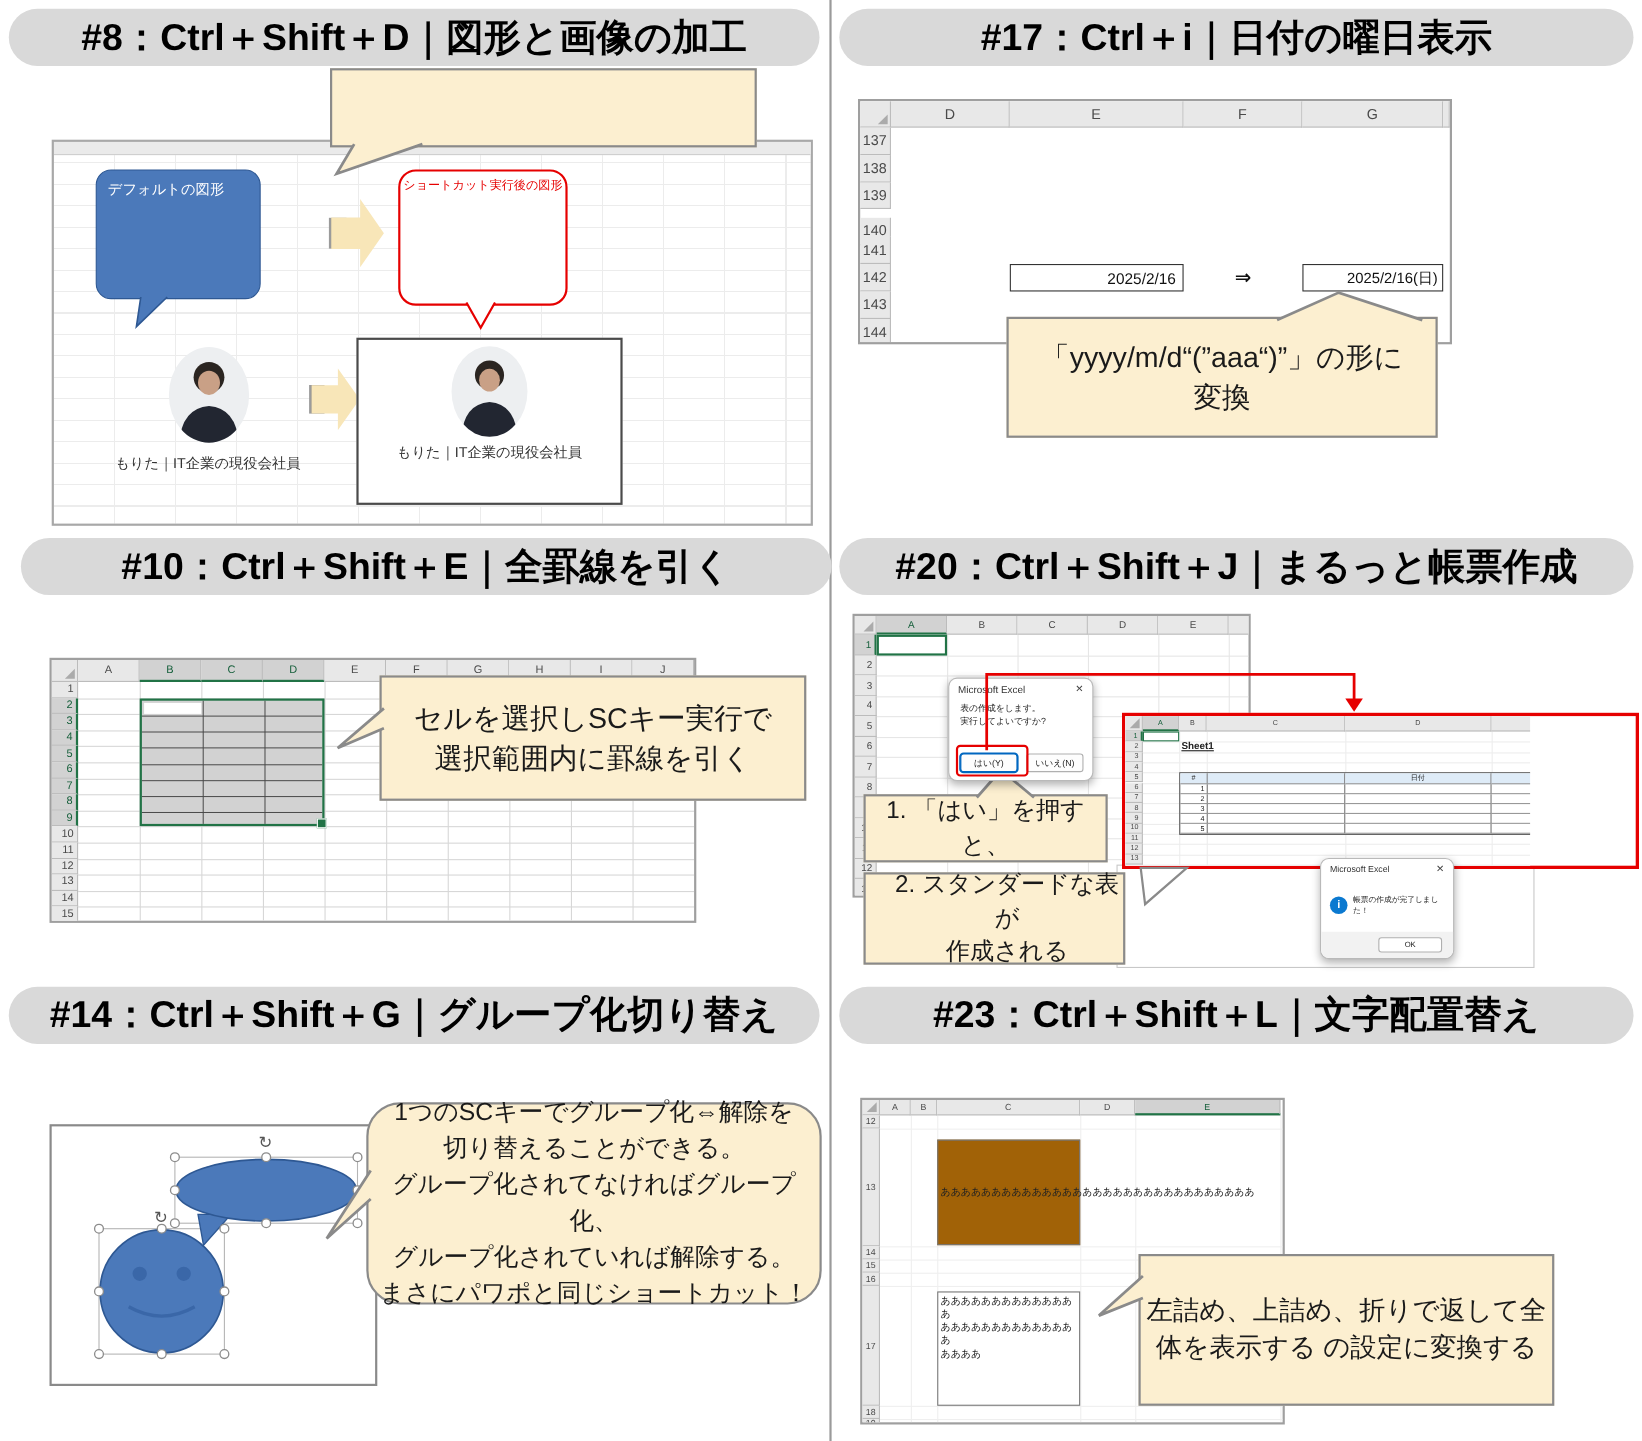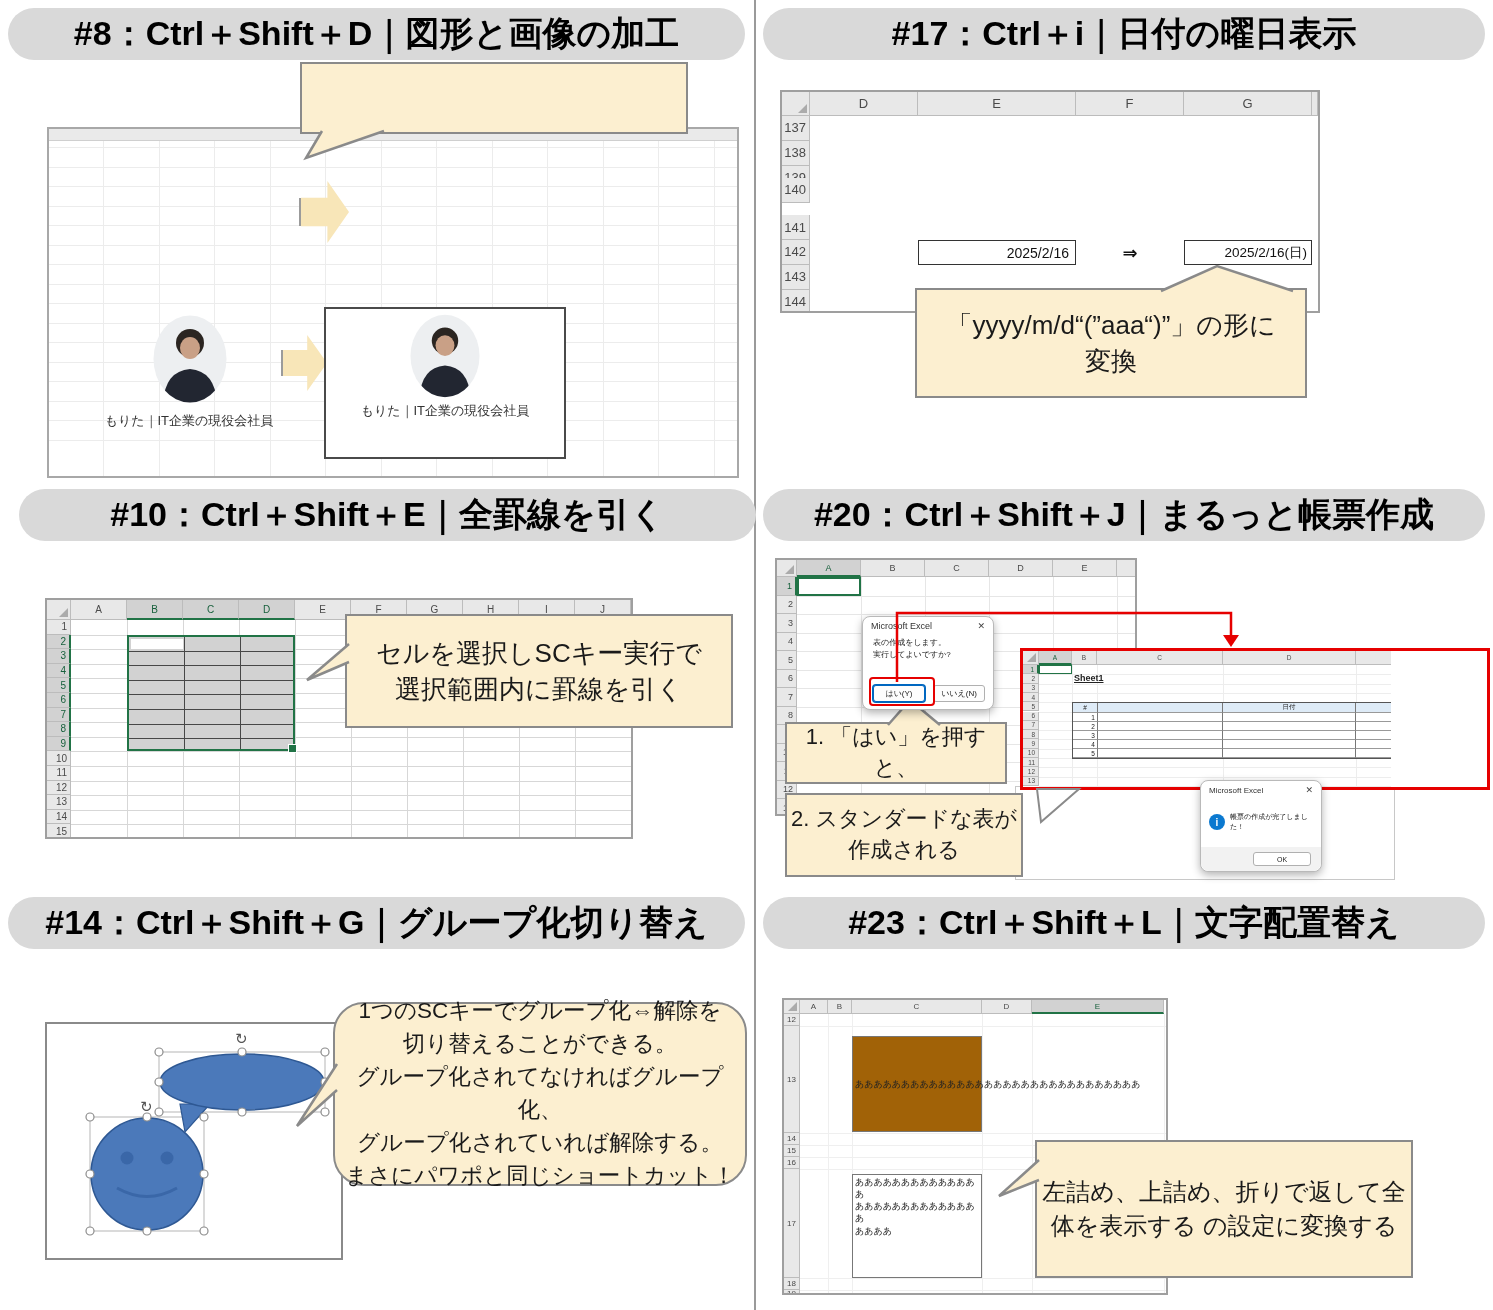--- a/index.html
+++ b/index.html
@@ -43,26 +43,38 @@
 
 <div class="canvas">
   <div class="vdivider"></div>
 
   <div>
     <div class="pill" style="left:8px;top:8px;width:737px;">#8：Ctrl＋Shift＋D｜図形と画像の加工</div>
 
     <div class="grid" style="left:47px;top:127px;width:692px;height:351px;border-color:#a8a8a8;background:repeating-linear-gradient(to bottom,transparent 0 18.5px,#ececec 18.5px 19.5px),repeating-linear-gradient(to right,transparent 0 54.5px,#ececec 54.5px 55.5px),#fff;">
       <div class="ov" style="left:0;top:0;right:0;height:12px;background:#eaeaea;border-bottom:1px solid #cfcfcf;"></div>
 
+      <div class="bubble-blue" style="left:38px;top:25px;width:150px;height:118px;padding:8px 10px;font-size:13px;">
+        <span>デフォルトの図形</span>
+        <svg class="tail" style="left:28px;top:calc(100% - 2px);" width="44" height="30">
+            <path d="M36 1 L8 28 L12 1" style="fill:var(--shape-blue,#4b79ba);stroke:var(--shape-blue-dark,#2e5893);stroke-width:1.5;"></path>
+          </svg>
+      </div>
 
       <div class="block-arrow" style="left:250px;top:52px;width:50px;height:62px;">
         <div class="shadow" style="left:0;top:17px;width:16px;height:28px;"></div>
         <div class="arr" style="left:2px;top:0;width:48px;height:62px;"></div>
       </div>
 
+      <div class="bubble-red" style="left:313px;top:25px;width:154px;height:124px;">
+        <div style="margin-top:5px;font-size:11px;color:var(--accent-red,#e60000);text-align:center;white-space:nowrap;">ショートカット実行後の図形</div>
+        <svg class="tail" style="left:58px;top:calc(100% - 2px);" width="30" height="26">
+            <path d="M2 1 L15 24 L28 1" style="fill:#fff;stroke:var(--accent-red,#e60000);stroke-width:2;"></path>
+          </svg>
+      </div>
 
       <svg class="ov" style="left:104px;top:186px;" width="74" height="88" viewBox="0 0 74 88">
         <defs>
             <clipPath id="av1">
               <ellipse cx="37" cy="44" rx="36.5" ry="43.5"></ellipse>
             </clipPath>
           </defs>
         <ellipse cx="37" cy="44" rx="36.5" ry="43.5" fill="#edeff1"></ellipse>
         <g clip-path="url(#av1)">
           <circle cx="37" cy="28" r="14" fill="#2b2521"></circle>
@@ -111,21 +123,21 @@
       <div class="ov" style="left:402px;top:148px;width:128px;height:25px;border:1.5px solid #333;background:#fff;display:flex;align-items:center;justify-content:flex-end;padding-right:4px;font-size:13.5px;color:#111;">2025/2/16(日)</div>
     <div class="gh corner" style="left: 0px; top: 0px; width: 28px; height: 24px;"></div>
         <div class="gh ch" style="left: 28px; top: 0px; width: 108px; height: 24px;">D</div>
         <div class="gh ch" style="left: 136px; top: 0px; width: 158px; height: 24px;">E</div>
         <div class="gh ch" style="left: 294px; top: 0px; width: 108px; height: 24px;">F</div>
         <div class="gh ch" style="left: 402px; top: 0px; width: 128px; height: 24px;">G</div>
         <div class="gh ch" style="left: 530px; top: 0px; width: 6px; height: 24px;"></div>
         <div class="gh rh" style="left: 0px; top: 24px; width: 28px; height: 24.8px;">137</div>
         <div class="gh rh" style="left: 0px; top: 48.8px; width: 28px; height: 24.8px;">138</div>
         <div class="gh rh" style="left: 0px; top: 73.6px; width: 28px; height: 24.8px;">139</div>
-        <div class="gh rh" style="left: 0px; top: 86px; width: 28px; height: 24.8px; padding-left: 17px;">140</div>
+        <div class="gh rh" style="left: 0px; top: 106px; width: 28px; height: 24.8px; padding-left: 17px;">140</div>
         <div class="gh rh" style="left: 0px; top: 123.2px; width: 28px; height: 24.8px;">141</div>
         <div class="gh rh" style="left: 0px; top: 148px; width: 28px; height: 24.8px;">142</div>
         <div class="gh rh" style="left: 0px; top: 172.8px; width: 28px; height: 24.8px;">143</div>
         <div class="gh rh" style="left: 0px; top: 197.6px; width: 28px; height: 24.8px;">144</div>
       </div>
 
     <div class="callout" style="left:915px;top:288px;width:392px;height:110px;">
       <div class="txt" style="font-size:26px;">「yyyy/m/d“(”aaa“)”」の形に
 変換</div>
       <svg class="tail" style="left:238px;top:-26px;" width="142" height="28">
@@ -349,21 +361,21 @@
       <polygon points="456,107 448,95 464,95" fill="var(--accent-red,#e60000)"></polygon>
     </svg>
 
     <div class="callout" style="left:785px;top:722px;width:222px;height:62px;">
       <div class="txt" style="font-size:22px;">1. 「はい」を押すと、</div>
       <svg class="tail" style="left:95px;top:-26px;" width="62" height="28">
           <path d="M6 27 L28 2 L58 27"></path>
         </svg>
     </div>
 
-    <div class="callout" style="left:785px;top:793px;width:238px;height:84px;">
+    <div class="callout" style="left:785px;top:793px;width:238px;height:84px;padding-left:23px;">
       <div class="txt" style="font-size:22px;">2. スタンダードな表が
 作成される</div>
     </div>
     <svg style="position:absolute;left:1030px;top:788px;width:52px;height:36px;z-index:6;overflow:visible;">
         <path d="M7 1 L49 1 L11 34 Z" fill="#fff" stroke="#8a8a8a" stroke-width="2"></path>
       </svg>
 
     <div class="dialog" style="left:1200px;top:780px;width:122px;height:92px;">
       <div class="dlg-title">
         <span style="font-size:8px;">Microsoft Excel</span>

